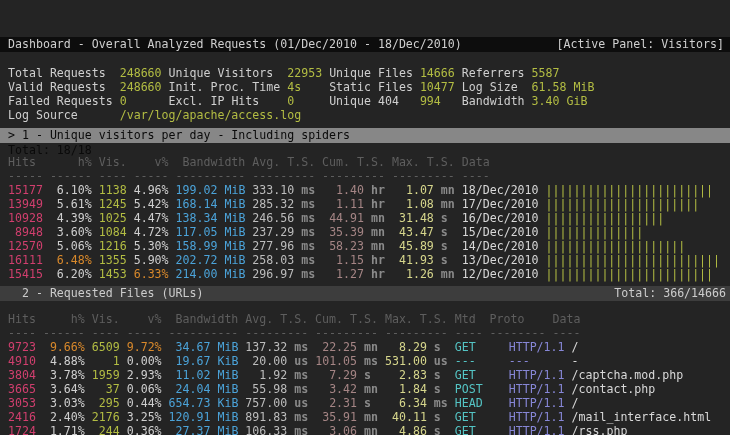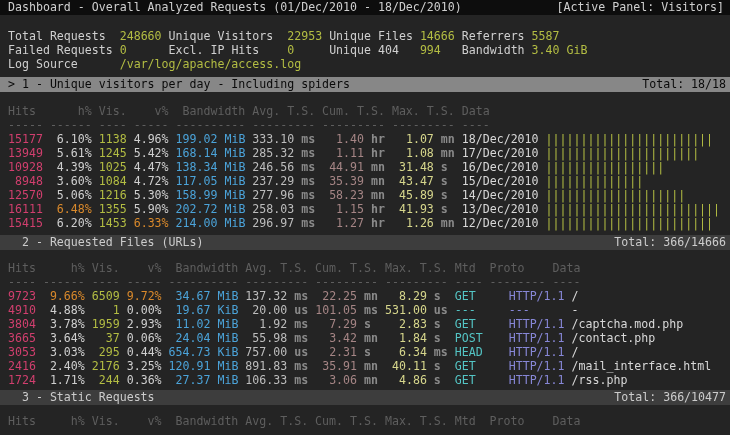--- a/index.html
+++ b/index.html
@@ -12,34 +12,35 @@
     font-size:11.6px;
     color:var(--text);
   }
   .titlebar{
     height:15px;line-height:15px;
     display:flex;justify-content:space-between;
     padding:0 6px 0 8px;
     background:var(--titlebar-bg);
     color:var(--text);
     white-space:pre;
+    margin-top:37px;
   }
   .line{height:14px;line-height:14px;white-space:pre;padding-left:8px;}
   .summary{margin-top:14px;}
   .lab{color:var(--text);margin-top:14px;}
   .val{color:var(--green);}
   .pbar{
     height:15px;line-height:15px;
     display:flex;justify-content:space-between;
     padding:0 4px 0 8px;
     background:var(--panelbar-bg);
     color:var(--panelbar-text);
     white-space:pre;
   }
-  .pbar.active{background:var(--panelbar-active-bg);color:var(--panelbar-active-text);}
+  .pbar.active{background:var(--panelbar-active-bg);color:var(--panelbar-active-text);flex-direction:column;}
   .colhdr{color:var(--dim);}
   .hits{color:var(--red);}
   .pct{color:var(--text);}
   .hl{color:var(--orange);}
   .vis{color:var(--green);}
   .bw{color:var(--blue);}
   .avg{color:var(--avg);}
   .unit{color:var(--unit);font-weight:bold;}
   .cum{color:var(--rose);}
   .max{color:var(--paleyellow);}
@@ -51,20 +52,21 @@
 </head>
 <body>
 
 <div class="screen">
   <div class="titlebar">
     <span>Dashboard - Overall Analyzed Requests (01/Dec/2010 - 18/Dec/2010)</span>
     <span>[Active Panel: Visitors]</span>
   </div>
   <div class="summary">
       <div class="line"><span class="lab">Total Requests  </span><span class="val">248660 </span><span class="lab">Unique Visitors  </span><span class="val">22953 </span><span class="lab">Unique Files </span><span class="val">14666 </span><span class="lab">Referrers </span><span class="val">5587</span></div>
+      <div class="line"><span class="lab">Valid Requests  </span><span class="val">248660 </span><span class="lab">Init. Proc. Time </span><span class="val">4s    </span><span class="lab">Static Files </span><span class="val">10477 </span><span class="lab">Log Size  </span><span class="val">61.58 MiB</span></div>
       <div class="line"><span class="lab">Failed Requests </span><span class="val">0      </span><span class="lab">Excl. IP Hits    </span><span class="val">0     </span><span class="lab">Unique 404   </span><span class="val">994   </span><span class="lab">Bandwidth </span><span class="val">3.40 GiB</span></div>
       <div class="line"><span class="lab">Log Source      </span><span class="val">/var/log/apache/access.log</span></div>
     </div>
   <div id="panels">
       <div class="pbar active" style="margin-top: 6px;"><span>&gt; 1 - Unique visitors per day - Including spiders</span><span>Total: 18/18</span></div>
       <div class="line colhdr" style="margin-top: 12px;">Hits      h% Vis.    v%  Bandwidth Avg. T.S. Cum. T.S. Max. T.S. Data       </div>
       <div class="line colhdr">----- ------ ---- ----- ---------- --------- --------- --------- ----</div>
       <div class="line"><span class="hits">15177 </span><span class="pct"> 6.10% </span><span class="vis">1138 </span><span class="pct">4.96% </span><span class="bw">199.02 MiB </span><span class="avg">333.10</span><span class="unit"> ms </span><span class="cum">  1.40</span><span class="unit"> hr </span><span class="max">  1.07</span><span class="unit"> mn </span><span class="data">18/Dec/2010 </span><span class="bar">||||||||||||||||||||||||</span></div>
       <div class="line"><span class="hits">13949 </span><span class="pct"> 5.61% </span><span class="vis">1245 </span><span class="pct">5.42% </span><span class="bw">168.14 MiB </span><span class="avg">285.32</span><span class="unit"> ms </span><span class="cum">  1.11</span><span class="unit"> hr </span><span class="max">  1.08</span><span class="unit"> mn </span><span class="data">17/Dec/2010 </span><span class="bar">||||||||||||||||||||||</span></div>
       <div class="line"><span class="hits">10928 </span><span class="pct"> 4.39% </span><span class="vis">1025 </span><span class="pct">4.47% </span><span class="bw">138.34 MiB </span><span class="avg">246.56</span><span class="unit"> ms </span><span class="cum"> 44.91</span><span class="unit"> mn </span><span class="max"> 31.48</span><span class="unit"> s  </span><span class="data">16/Dec/2010 </span><span class="bar">|||||||||||||||||</span></div>

